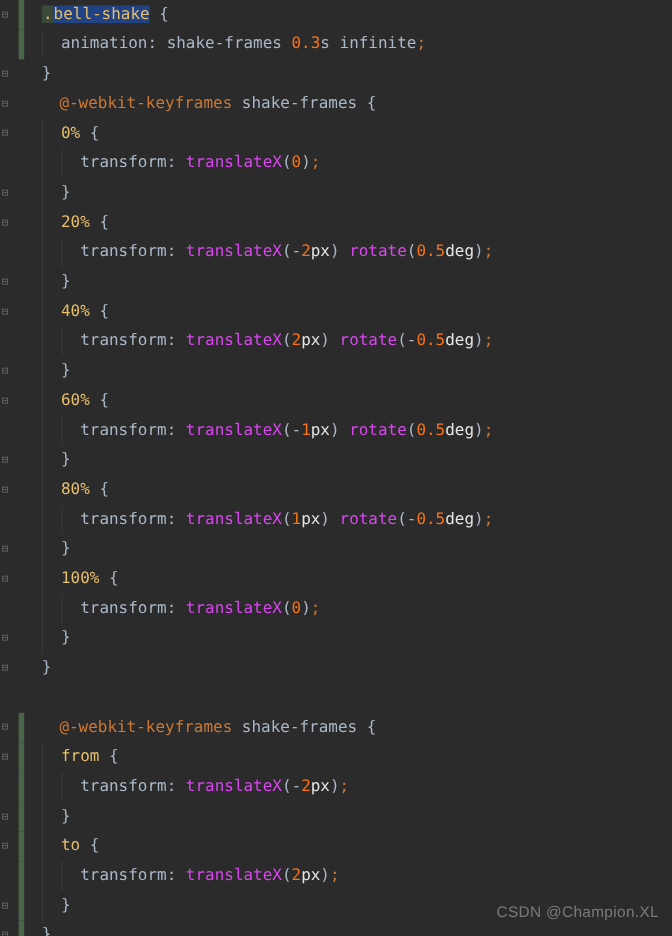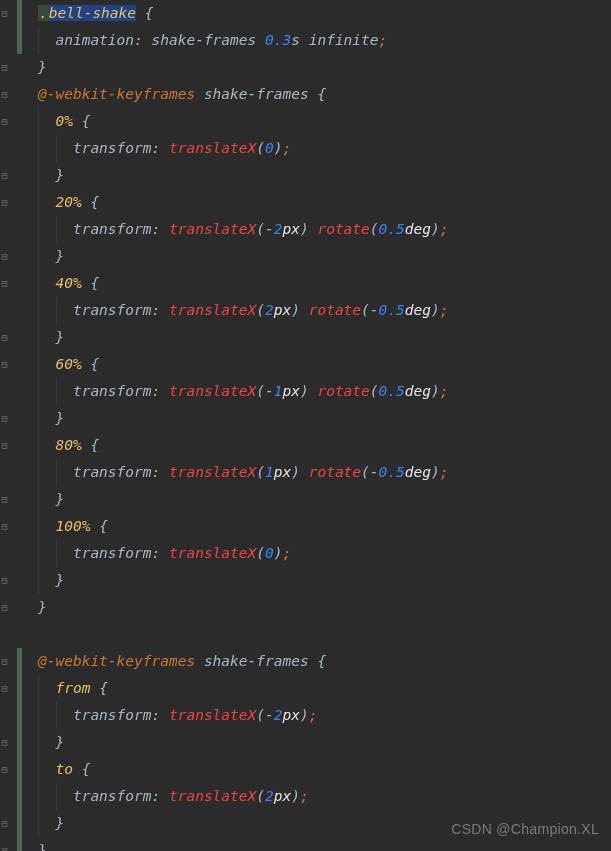--- a/index.html
+++ b/index.html
@@ -32,47 +32,46 @@
   .fold.open::before { content: "⊟"; }
   .fold.close::before { content: "⊟"; }
   .editor {
     position: absolute;
     left: 38px;
     right: 0;
     top: 0;
     bottom: 0;
     white-space: pre;
     color: #a9b7c6;
-    font-style: italic;
   }
   .line { height: 27px; position: relative; }
   .guide {
     position: absolute;
     top: 0; bottom: 0;
     width: 1px;
     background: #3a3a3a;
   }
   .change-bar {
     position: absolute;
     left: 17px;
     width: 5px;
     background: #4a6648;
   }
   .hl-sel {
     background: #214283;
     color: #a9b7c6;
   }
   .c-sel   { color: #e8bf6a; } 
   .c-prop  { color: #a9b7c6; } 
-  .c-func  { color: #ef4444; }
-  .c-num   { color: #3b82f6; }
+  .c-func  { color: #d946ef; }
+  .c-num   { color: #f97316; }
   .c-unit  { color: #e5e5e5; }
   .c-punc  { color: #a9b7c6; }
   .c-semi  { color: #cc7832; }
-  .c-kw    { color: #cc7832; } 
+  .c-kw    { color: #cc7832; margin-left: 16px; } 
   .c-brace { color: #a9b7c6; }
   .c-percent { color: #e8bf6a; }
   .highlight-decl {
     background: #3a4a3a;
     padding: 0 1px;
   }
   .watermark {
     position: absolute;
     right: 12px;
     bottom: 8px;

